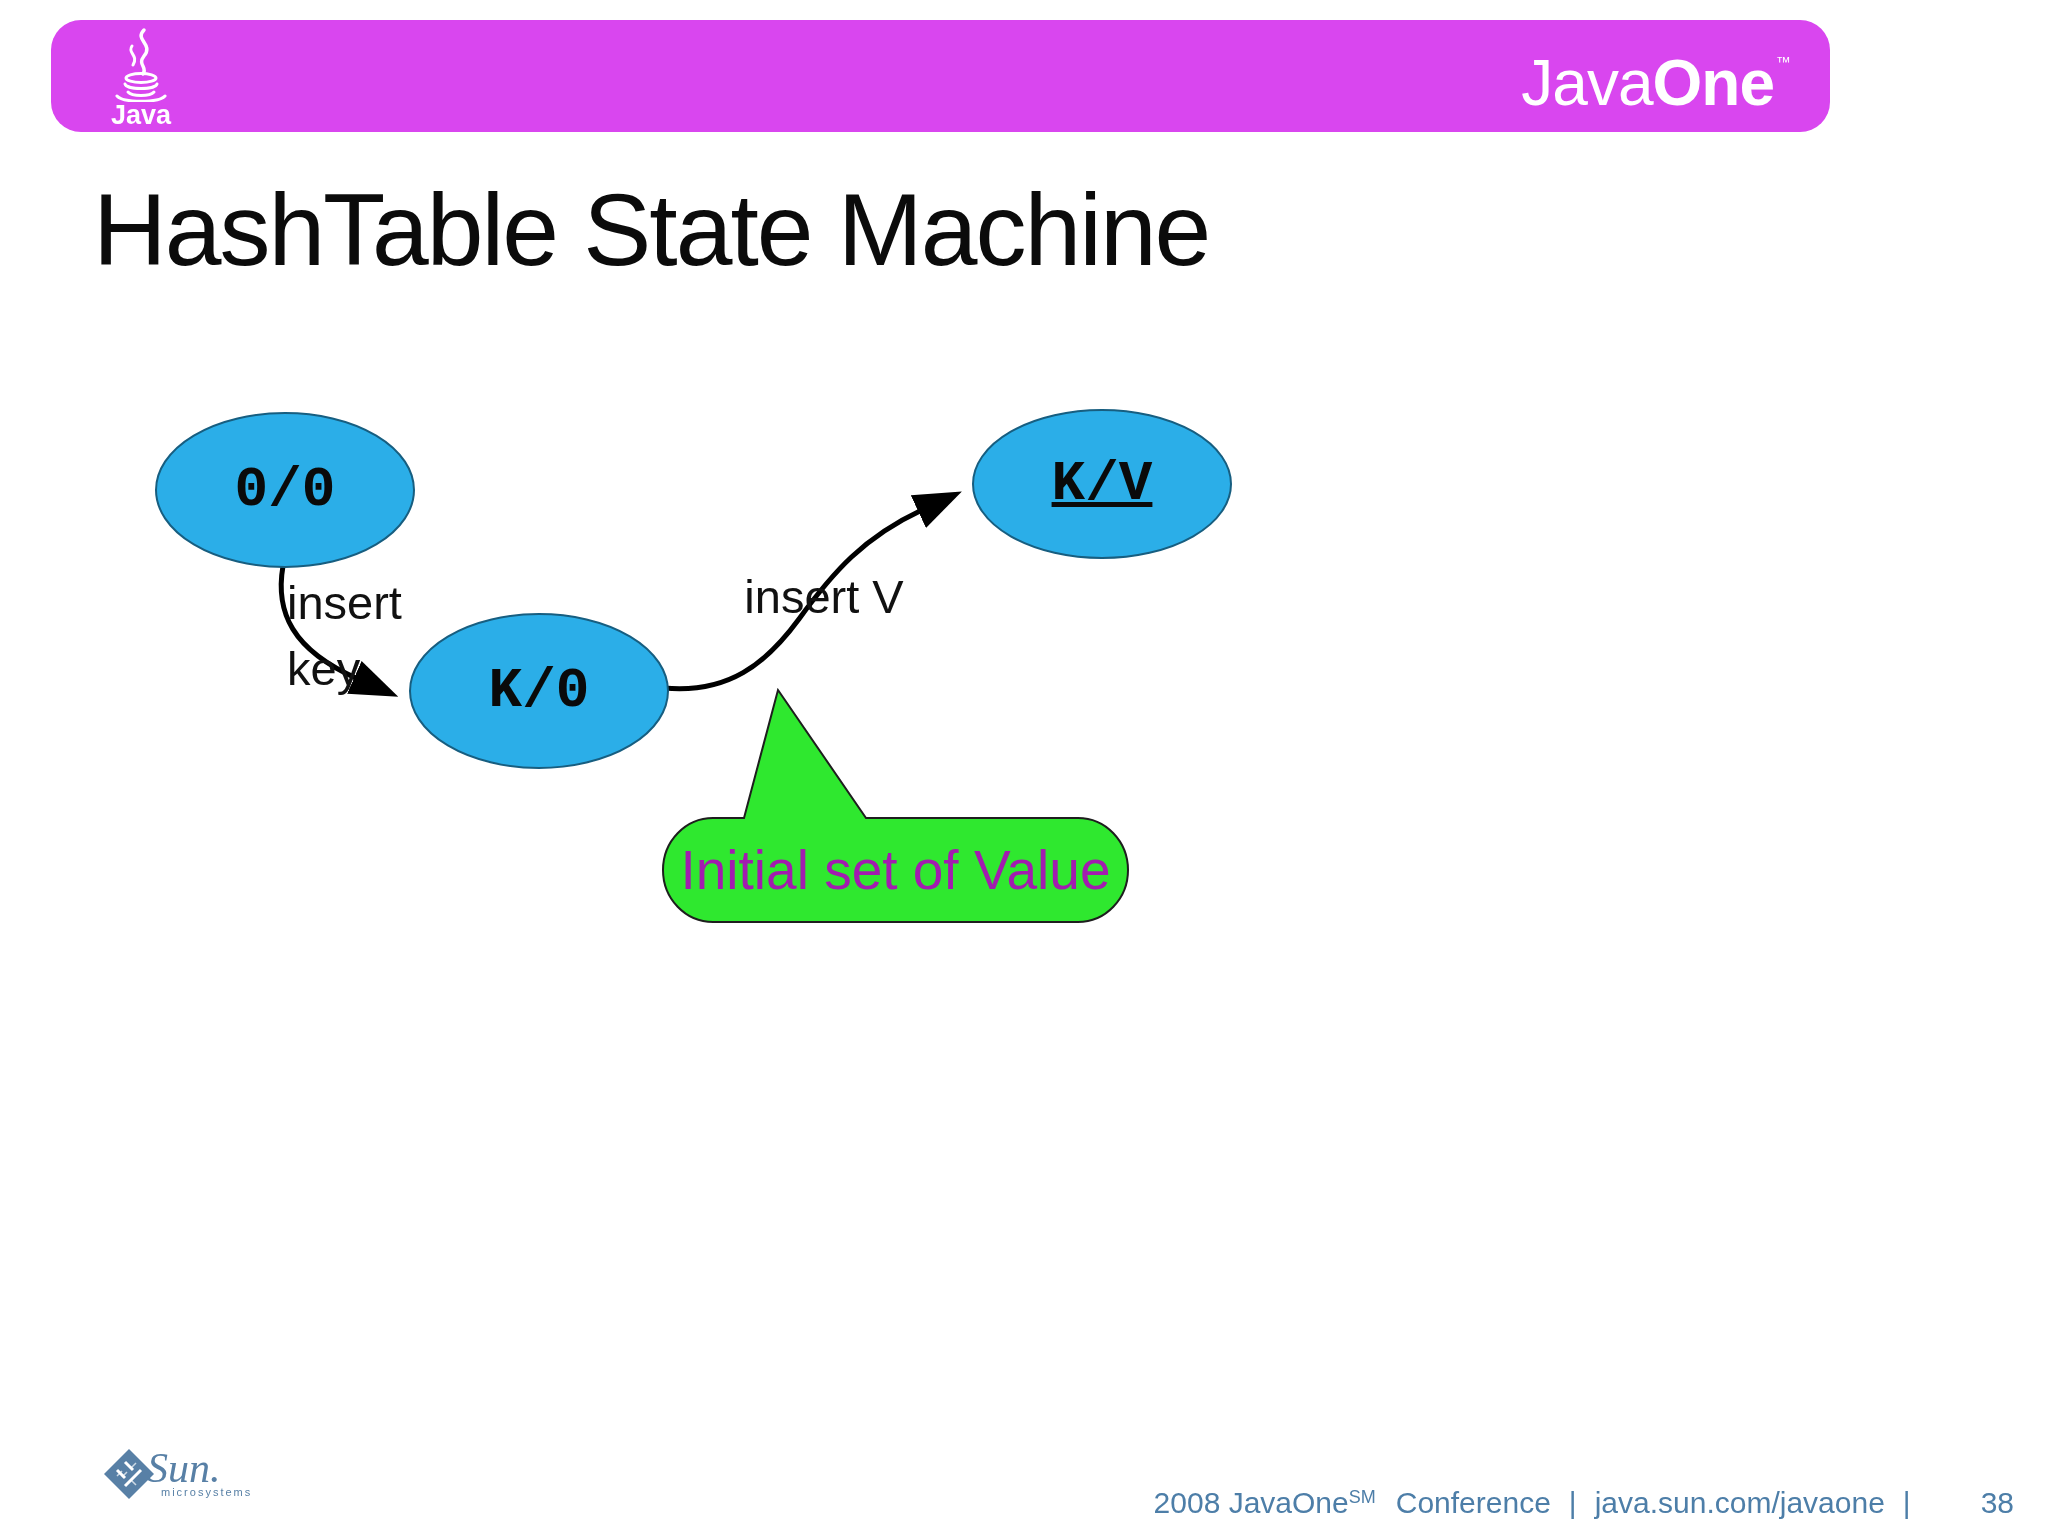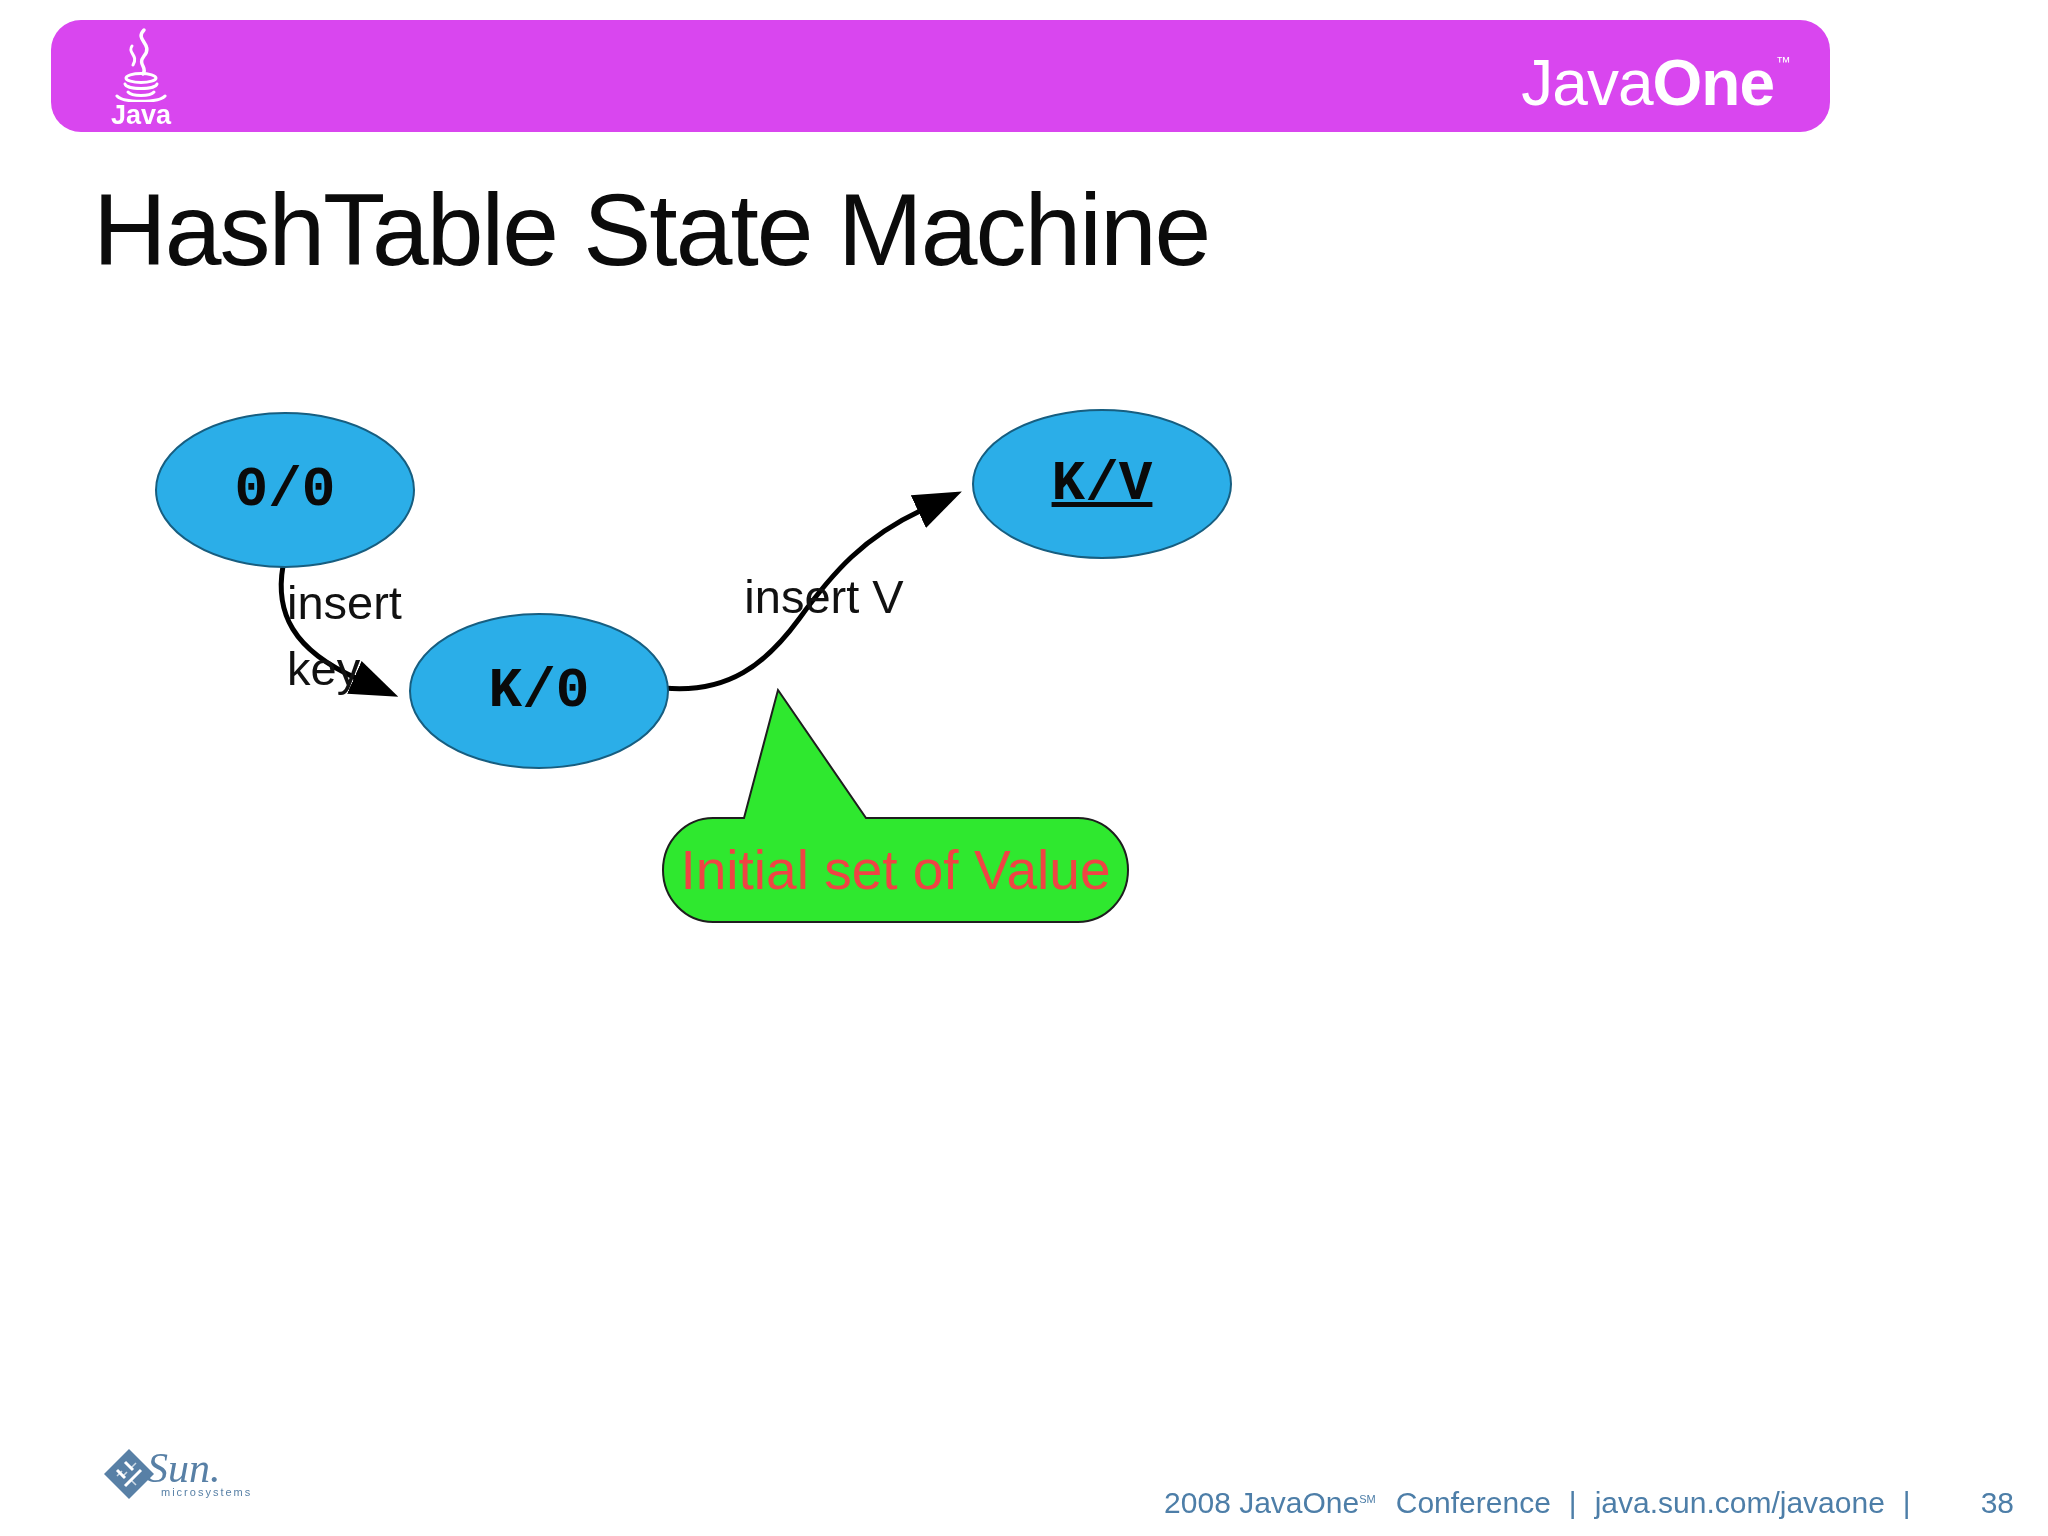--- a/index.html
+++ b/index.html
@@ -25,31 +25,31 @@
   
   #diagram-svg{position:absolute;left:0;top:0;width:2048px;height:1536px;}
   .state-label{position:absolute;display:flex;align-items:center;justify-content:center;
               font-family:"Liberation Mono","DejaVu Sans Mono",monospace;font-weight:bold;
               font-size:56px;color:#0a0a0a;}
   .edge-label{position:absolute;font-size:47px;color:#111;line-height:66px;white-space:pre-line;}
   #label-insert-v{width:200px;text-align:center;}
   #label-active{width:220px;text-align:center;}
   #callout-text{position:absolute;left:663px;top:818px;width:465px;height:104px;
               display:flex;align-items:center;justify-content:center;
-              font-size:55px;color:#ef4444;}
+              font-size:55px;color:#a21caf;}
 
   
   #sun-logo{position:absolute;left:103px;top:1448px;height:56px;color:#5880A6;}
   #sun-logo .sun-word{position:absolute;left:44px;top:-4px;font-family:"Liberation Serif",serif;
               font-style:italic;font-weight:normal;font-size:42px;color:#5880A6;}
   #sun-logo .sun-sub{position:absolute;left:58px;top:38px;font-size:11px;letter-spacing:2px;
               color:#5880A6;}
   #footer-right{position:absolute;right:34px;top:1486px;font-size:30px;color:#4D7EA8;
               display:flex;align-items:baseline;white-space:nowrap;}
-  #footer-right .sm{font-size:11px;vertical-align:super;position:relative;top:-10px;}
+  #footer-right .sm{font-size:18px;vertical-align:super;position:relative;top:-10px;}
   #footer-right .sep{margin:0 18px;}
   #footer-page{margin-left:52px;}
 </style>
 </head>
 <body>
 
 <div id="page">
 
   <div id="header-bar">
     <div id="java-logo">

